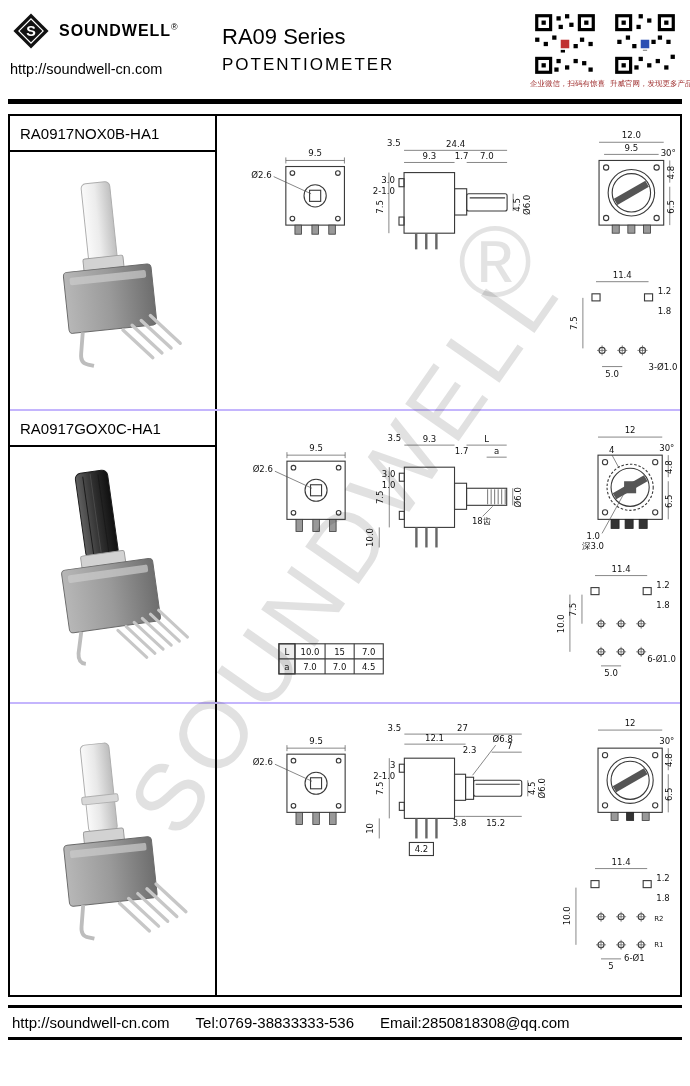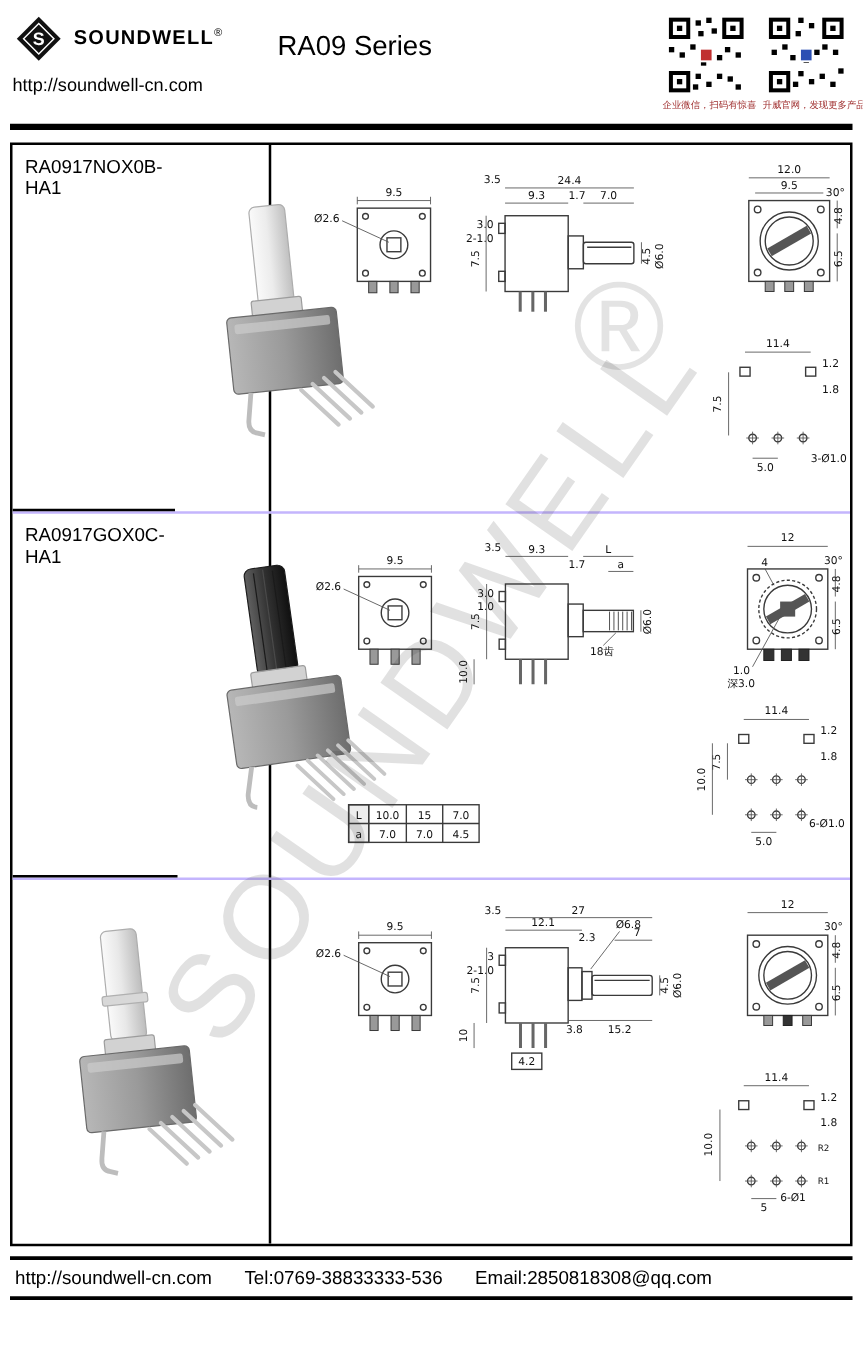--- a/index.html
+++ b/index.html
@@ -26,21 +26,21 @@
   .rule{height:5px;background:#000;margin-top:1px}
 
   
   .sheet{border:2px solid #000;margin-top:10px;position:relative;overflow:hidden}
   .thead{display:flex;height:38px;font-size:15px;border-bottom:2px solid #000}
   .th-model{width:207px;border-right:2px solid #000;display:flex;align-items:center;justify-content:center}
   .th-dims{flex:1;position:relative;display:flex;align-items:center;justify-content:center}
   .th-unit{position:absolute;right:12px;top:50%;transform:translateY(-50%)}
   .row{display:flex;height:293px}
   .row + .row{border-top:2px solid #c4b5fd}
-  .model-cell{width:207px;border-right:2px solid #000;display:flex;flex-direction:row}
+  .model-cell{width:207px;border-right:2px solid #000;display:flex;flex-direction:column}
   .model-name{font-size:15px;padding:9px 10px 8px;border-bottom:2px solid #000}
   .photo-wrap{flex:1;display:flex;align-items:center;justify-content:center}
   .photo{width:182px;height:232px}
   .dims-cell{flex:1;position:relative}
   .draw{width:100%;height:100%;display:block}
 
   
   .draw text{font-size:8.5px;fill:#111;font-family:"DejaVu Sans",sans-serif}
   .draw .sm{font-size:7px}
   .ol{fill:none;stroke:#3a3a3a;stroke-width:1.1}
@@ -76,20 +76,21 @@
         </svg>
         <div>
           <span class="logo-text">SOUNDWELL</span><span class="reg-sup">®</span>
         </div>
       </div>
       <div class="url">http://soundwell-cn.com</div>
     </div>
 
     <div class="hdr-center">
       <div class="series">RA09 Series</div>
+      <div class="product">POTENTIOMETER</div>
     </div>
 
     <div class="hdr-right">
       <div class="qr">
         <svg viewBox="0 0 60 60">
           <rect width="60" height="60" fill="#fff"></rect>
           <g fill="#000">
             <rect x="2" y="2" width="16" height="16"></rect>
               <rect x="42" y="2" width="16" height="16"></rect>
               <rect x="2" y="42" width="16" height="16"></rect>

